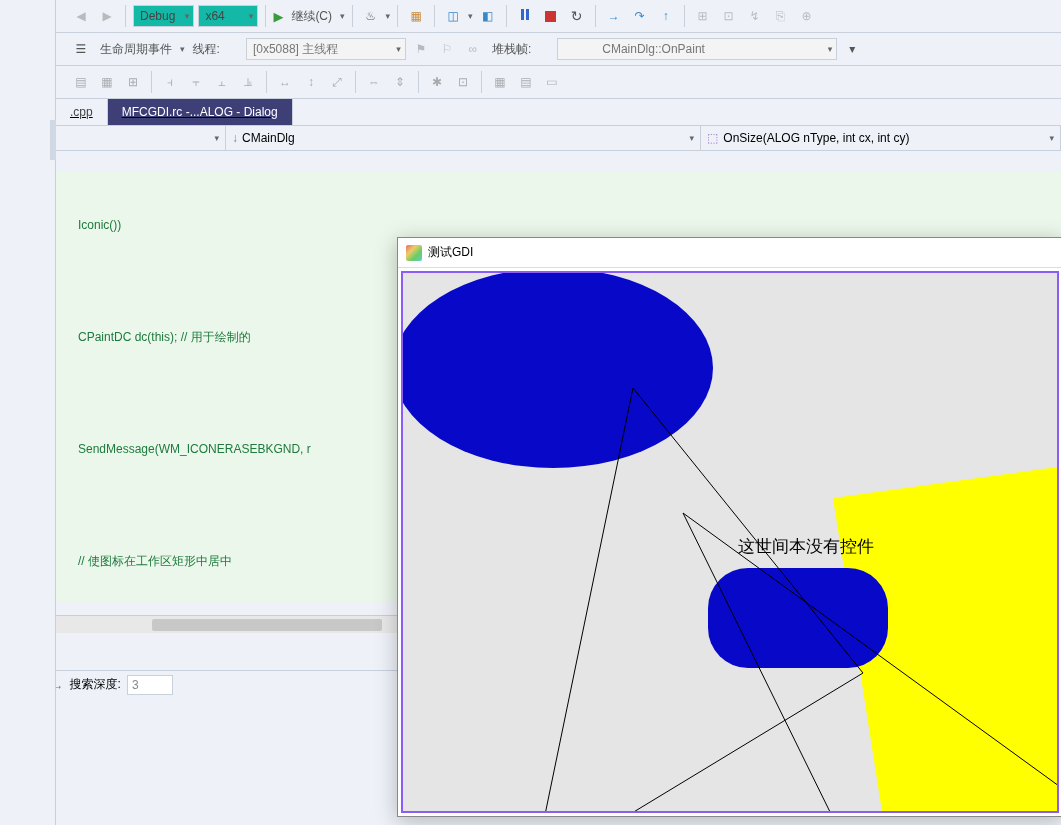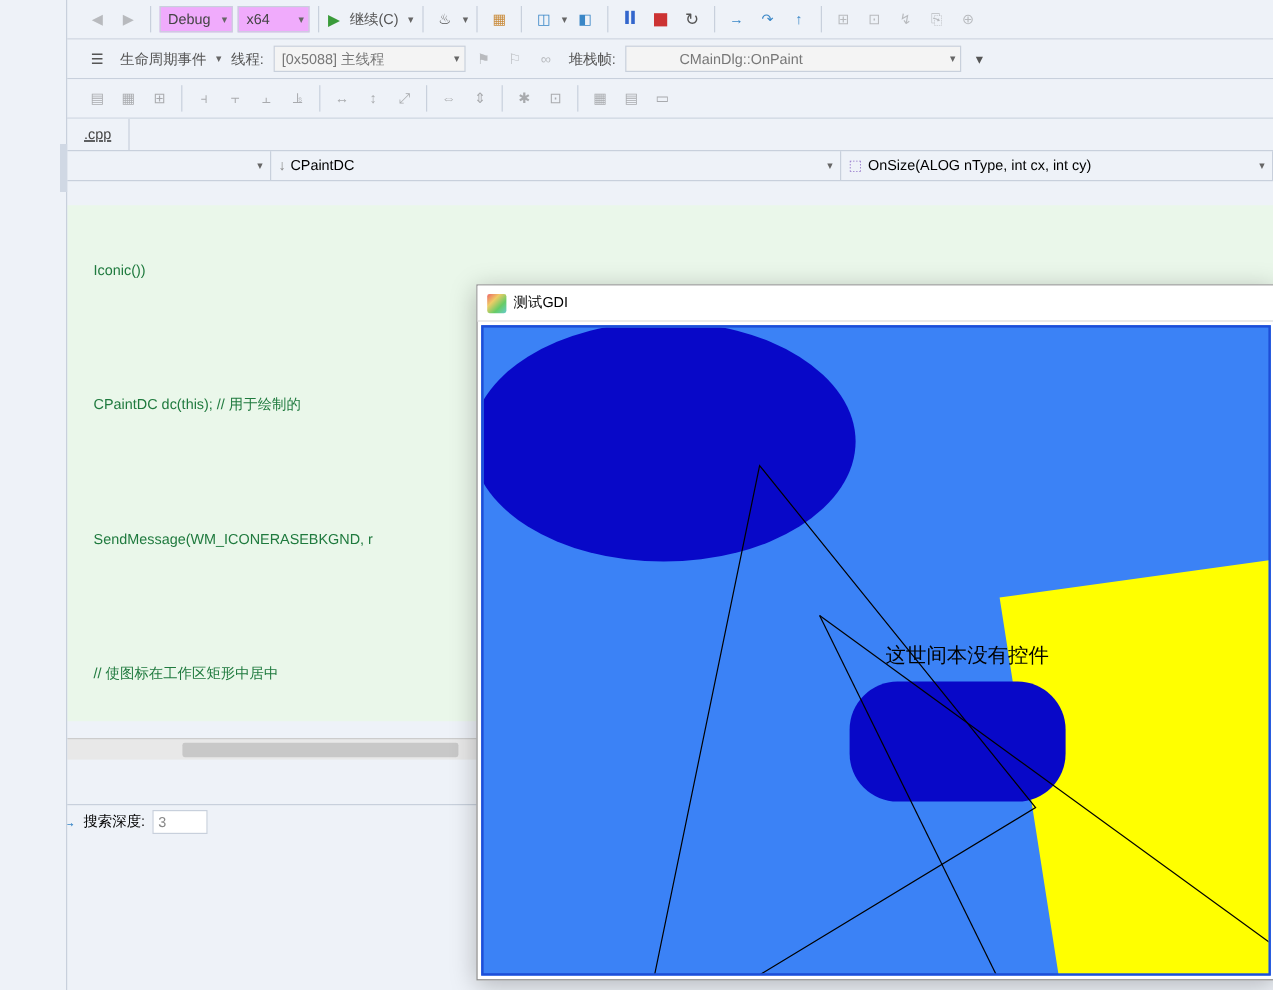--- a/index.html
+++ b/index.html
@@ -4,25 +4,25 @@
 <style>
 * { box-sizing: border-box; margin: 0; padding: 0; font-family: "Segoe UI", Tahoma, sans-serif; font-size: 12px; }
 body { background: #eef2f8; width: 1061px; height: 825px; overflow: hidden; position: relative; }
 
 
 .tbar { display: flex; align-items: center; height: 33px; background: #eef2f8; border-bottom: 1px solid #c8d0dc; padding: 0 6px; gap: 4px; }
 .tbar .sep { width: 1px; height: 22px; background: #c8d0dc; margin: 0 3px; }
 .tbar .btn { width: 22px; height: 22px; display: flex; align-items: center; justify-content: center; border-radius: 2px; color: #555; }
 .tbar .btn.dis { opacity: .35; }
 .tbar .lbl { color: #555; padding: 0 4px; }
-.dd { height: 22px; border: 1px solid #c8d0dc; background: #f0abfc; display: flex; align-items: center; padding: 0 18px 0 6px; position: relative; color: #444; min-width: 60px; }
+.dd { height: 22px; border: 1px solid #c8d0dc; background: #14b8a6; display: flex; align-items: center; padding: 0 18px 0 6px; position: relative; color: #444; min-width: 60px; }
 .dd::after { content: "▾"; position: absolute; right: 4px; font-size: 9px; color: #666; }
 .dd.wide { min-width: 280px; padding-left: 44px; }
 .dd.med { min-width: 160px; }
-.dd.ro { background: #f4f4f4; color: #777; }
+.dd.ro { background: #f4f4f4; color: #777; margin-left: 18px; }
 .play { color: #3a9b3a; font-size: 13px; }
 .flame { color: #e06a2c; }
 .red { background: #c33; width: 11px; height: 11px; }
 .pause span { display: inline-block; width: 3px; height: 11px; background: #3366cc; margin: 0 1px; }
 .reload { color: #3a87c7; font-size: 14px; }
 
 
 .tbar.layout .btn { opacity: .45; }
 
 
@@ -50,21 +50,21 @@
 
 .searchbar { position: absolute; left: 0; top: 670px; right: 0; height: 28px; background: #eef2f8; border-top: 1px solid #c8d0dc; display: flex; align-items: center; gap: 6px; padding-left: 4px; }
 .sbtn { width: 24px; height: 22px; border: 1px solid #c8d0dc; background: #fafcff; display: flex; align-items: center; justify-content: center; color: #555; }
 .searchbar .arrow { color: #3a87c7; }
 .numbox { width: 46px; height: 20px; border: 1px solid #c8d0dc; background: #fff; padding: 0 4px; color: #888; display: flex; align-items: center; }
 
 
 .win { position: absolute; left: 397px; top: 237px; width: 666px; height: 580px; background: #fff; border: 1px solid #888; box-shadow: 0 4px 20px rgba(0,0,0,.25); }
 .win .titlebar { height: 30px; display: flex; align-items: center; padding: 0 8px; border-bottom: 1px solid #ddd; background: #fff; gap: 6px; }
 .win .titlebar .ico { width: 16px; height: 16px; background: linear-gradient(135deg,#e66,#ec6,#6c6,#6cc); border-radius: 2px; }
-.win .client { position: absolute; left: 3px; top: 33px; right: 3px; bottom: 3px; background: #3b82f6; border: 2px solid #1d4ed8; overflow: hidden; }
+.win .client { position: absolute; left: 3px; top: 33px; right: 3px; bottom: 3px; background: #e5e5e5; border: 2px solid #8b5cf6; overflow: hidden; }
 .win svg { position: absolute; left: 0; top: 0; }
 .gdi-text { position: absolute; font-family: "SimSun","NSimSun",sans-serif; font-size: 17px; color: #000; }
 </style>
 </head>
 <body>
 
 <div class="leftgutter">
   <div class="grip"></div>
 </div>
 
@@ -151,27 +151,30 @@
   <div class="sep"></div>
   <div class="btn">▦</div>
   <div class="btn">▤</div>
   <div class="btn">▭</div>
 </div>
 
 <div class="tabs">
   <div class="tab">
       <span>.cpp</span>
     </div>
+  <div class="tab active">
+      <span>MFCGDI.rc -...ALOG - Dialog</span>
+    </div>
 </div>
 
 <div class="navrow">
   <div class="nd" style="flex:0 0 170px"></div>
   <div class="nd" style="flex:1">
     <span style="color:#888;margin-right:4px">↓</span>
-    <span>CPaintDC</span>
+    <span>CMainDlg</span>
   </div>
   <div class="nd" style="flex:0 0 360px">
     <span class="cube">⬚</span>
     <span>OnSize(ALOG nType, int cx, int cy)</span>
   </div>
 </div>
 
 <div class="editor">
 <div class="line">Iconic())</div>
 <div class="line">&nbsp;</div>

